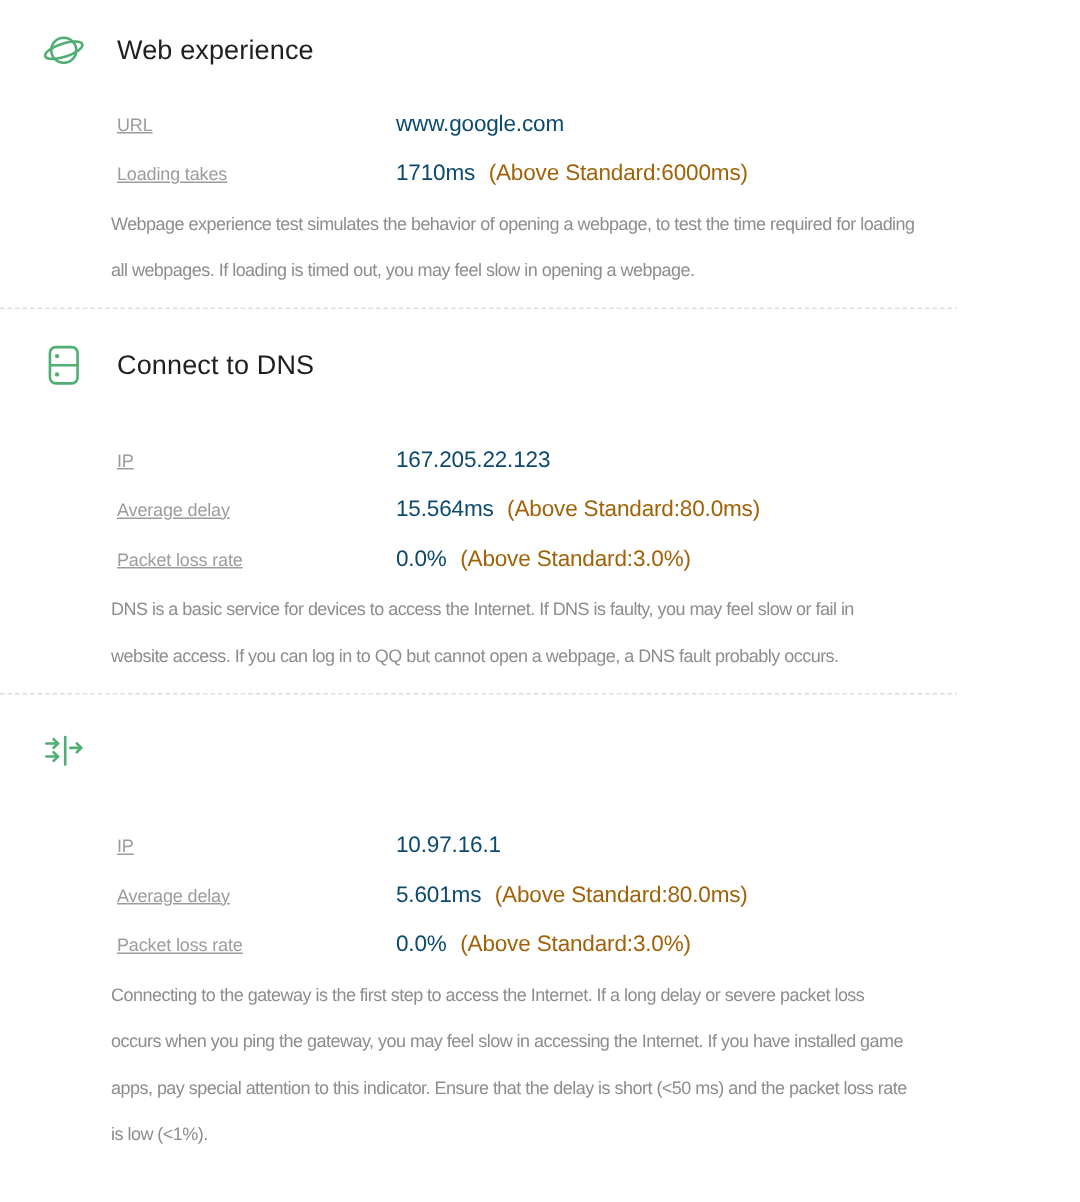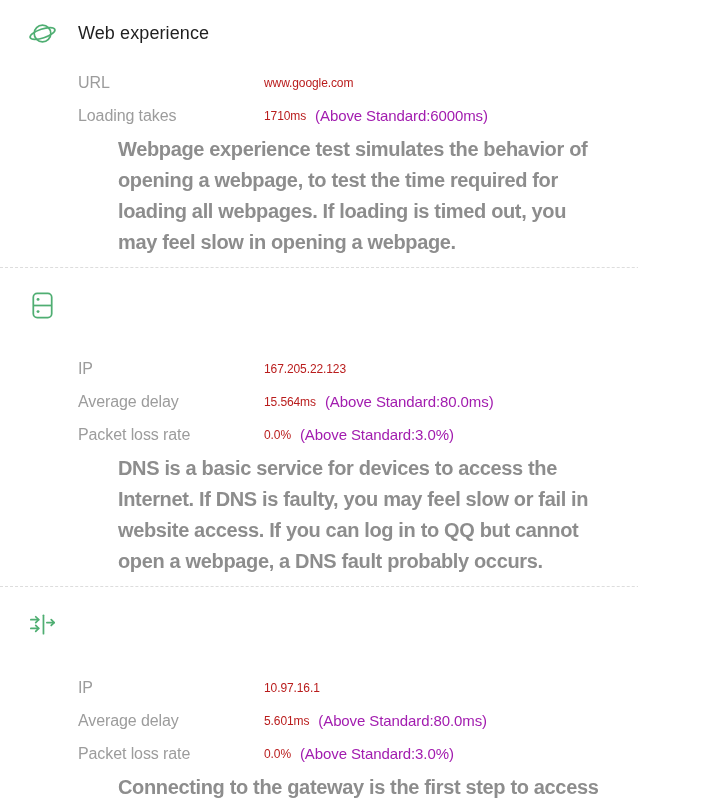--- a/index.html
+++ b/index.html
@@ -44,44 +44,44 @@
   .row {
     display: flex;
     align-items: center;
     height: 33px;
     padding-left: 78px;
     padding-right: 20px;
   }
   .row-label {
     width: 186px;
     flex: 0 0 186px;
-    font-size: 16px;
+    font-size: 12px;
     color: #9c9c9c;
     letter-spacing: -0.1px;
+    text-decoration: underline;
   }
   .row-value {
-    font-size: 12px;
-    color: #b91c1c;
+    font-size: 15px;
+    color: #0c4a6e;
     letter-spacing: -0.1px;
     white-space: nowrap;
   }
   .row-standard {
     margin-left: 9px;
     font-size: 15px;
-    color: #a21caf;
+    color: #a16207;
     letter-spacing: -0.1px;
   }
 
   .section-desc {
-    margin: 2px 28px 0 118px;
-    font-size: 20px;
+    margin: 2px 28px 0 74px;
+    font-size: 12px;
     line-height: 31px;
     color: #8d8d8d;
     letter-spacing: -0.35px;
-    font-weight: bold;
   }
 
   .divider {
     border-top: 1px dashed #dddddd;
     margin-top: 9px;
     width: 720px;
     height: 0;
   }
 </style>
 </head>
@@ -118,20 +118,21 @@
   <div class="section">
     <div class="section-header">
       <span class="section-icon">
         <svg width="31" height="31" viewBox="0 0 32 32" fill="none">
           <rect x="6.5" y="3.5" width="19" height="25" rx="4" stroke="#4fae72" stroke-width="1.8"></rect>
           <line x1="6.5" y1="16" x2="25.5" y2="16" stroke="#4fae72" stroke-width="1.8"></line>
           <circle cx="11.4" cy="9.7" r="1.5" fill="#4fae72"></circle>
           <circle cx="11.4" cy="22.3" r="1.5" fill="#4fae72"></circle>
         </svg>
       </span>
+      <span class="section-title">Connect to DNS</span>
     </div>
     <div class="rows">
       <div class="row">
         <span class="row-label">IP</span>
         <span class="row-value">167.205.22.123</span>
       </div>
       <div class="row">
         <span class="row-label">Average delay</span>
         <span class="row-value">15.564ms</span>
         <span class="row-standard">(Above Standard:80.0ms)</span>

